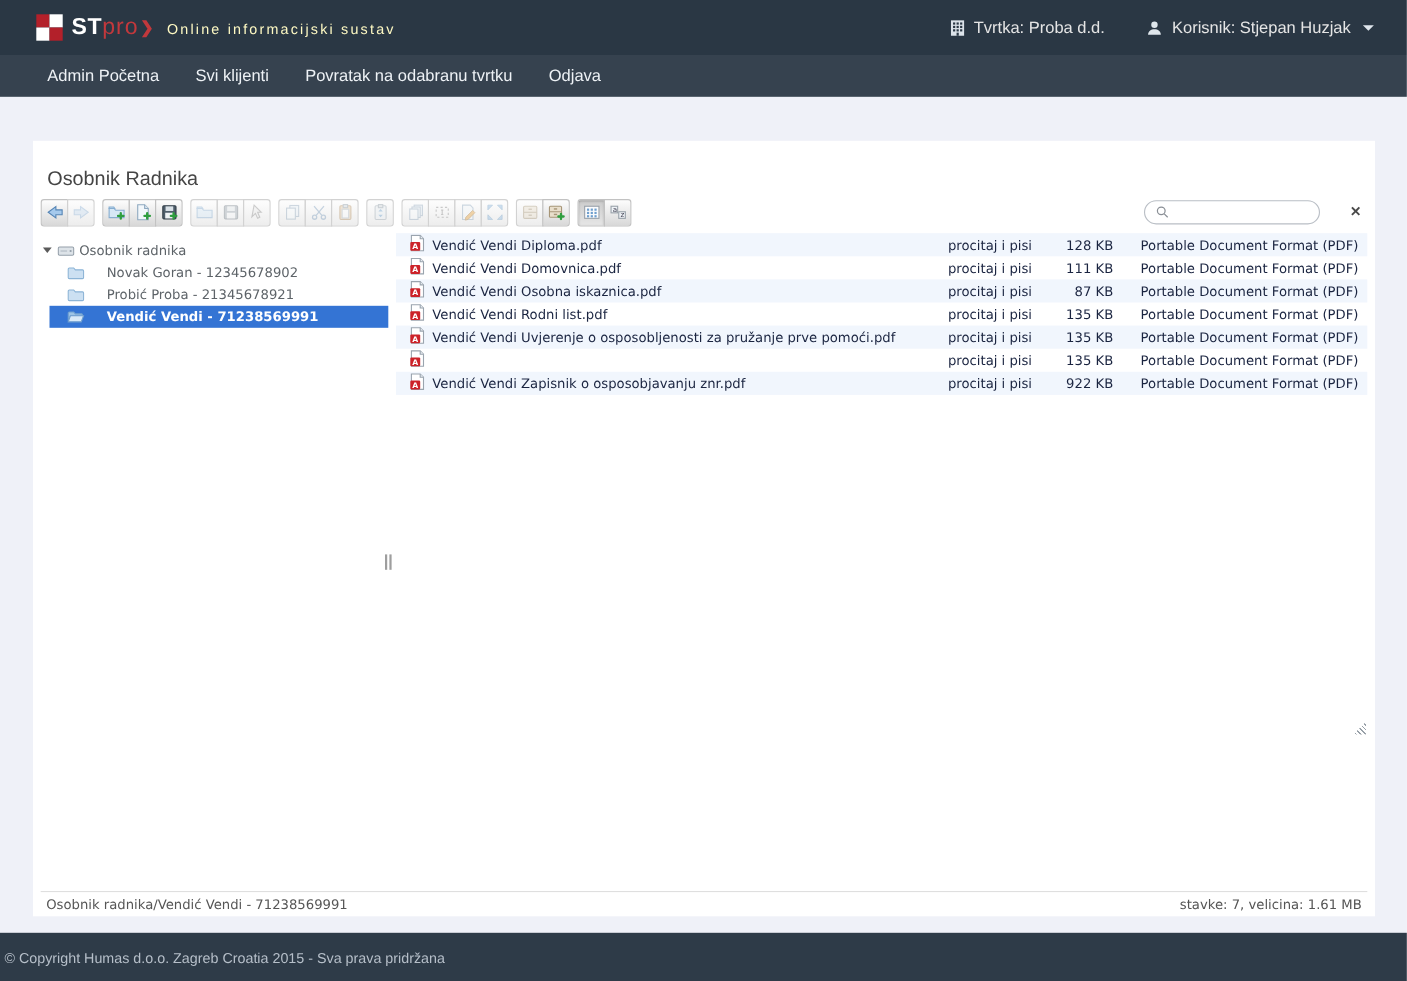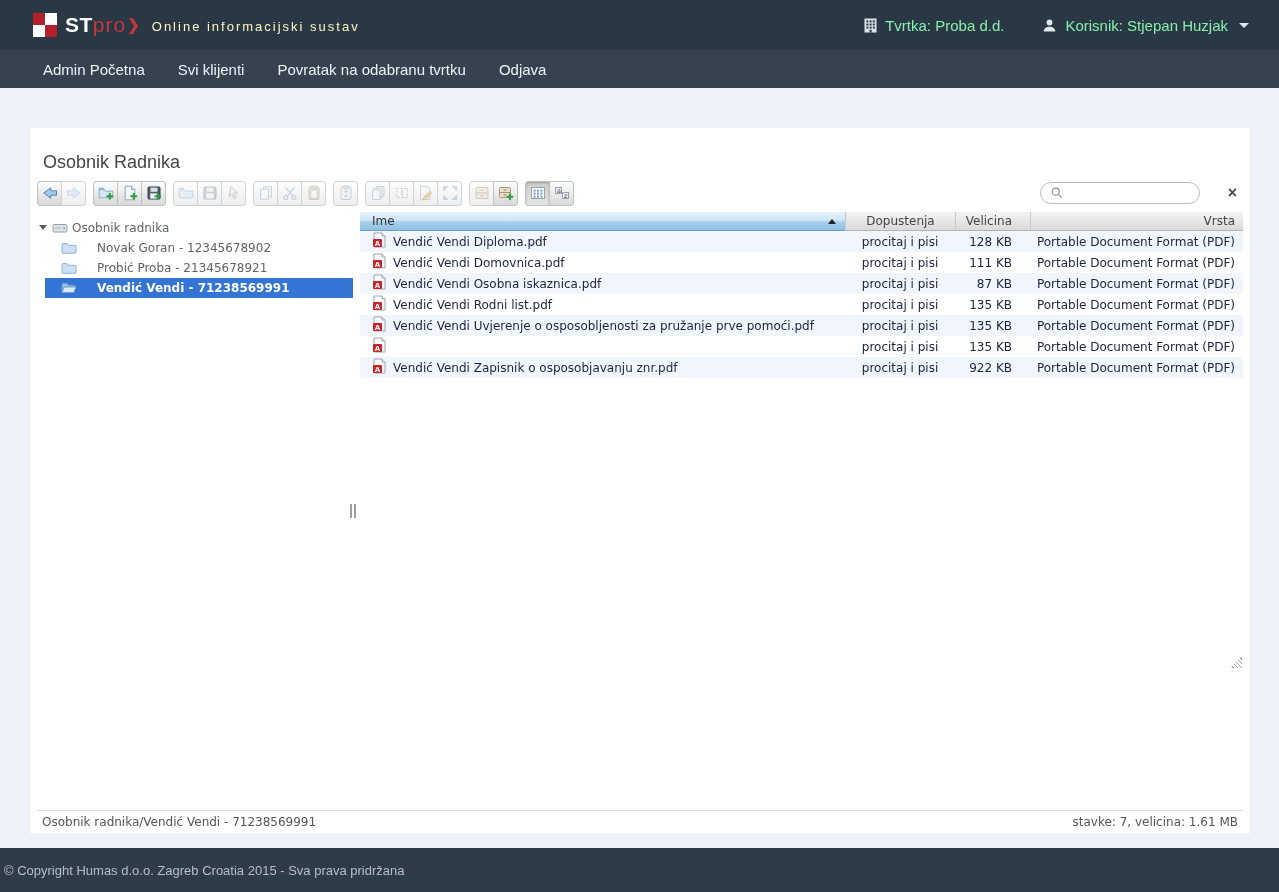--- a/index.html
+++ b/index.html
@@ -18,21 +18,21 @@
   }
   .brand { display:flex; align-items:center; margin-left:33px; }
   .logo-grid { width:24px; height:24px; display:grid; grid-template-columns:12px 12px; grid-template-rows:12px 12px; }
   .logo-grid .sq-r { background:#b3202a; }
   .logo-grid .sq-w { background:#ffffff; }
   .brand-st { color:#ffffff; font-weight:bold; font-size:21px; margin-left:8px; letter-spacing:.5px; }
   .brand-pro { color:#c2383c; font-size:21px; font-weight:300; letter-spacing:1px; }
   .brand-chev { color:#c2383c; font-size:15px; font-weight:bold; margin:0 4px 0 1px; }
   .tagline { color:#fef9c3; font-size:13px; letter-spacing:2px; margin-left:8px; margin-top:2px; }
   .top-right { margin-left:auto; display:flex; align-items:center; gap:38px; margin-right:30px; }
-  .top-chip { display:flex; align-items:center; gap:8px; color:#86efac; font-size:15px; cursor:pointer;text-align:right; }
+  .top-chip { display:flex; align-items:center; gap:8px; color:#e5e5e5; font-size:15px; cursor:pointer;text-align:right; }
   .caret-down { width:0; height:0; border-left:5px solid transparent; border-right:5px solid transparent; border-top:5px solid #dfe6ec; margin-left:3px; }
 
   
   .navbar {
     position:absolute; left:0; top:50px; width:1279px; height:38px;
     background:#36424f; display:flex; align-items:center; gap:33px;
     padding-left:43px; font-size:15px; color:#eef2f6;
   }
   .nav-item { cursor:pointer; white-space:nowrap; }
 
@@ -394,29 +394,20 @@
             <path d="M1 4.6c0-.6.4-1 1-1h4l1.5 1.7H13c.6 0 1 .4 1 1V7H3L1 12z" fill="#9cc3e5" stroke="#6f9fcf"></path>
             <path d="M3 7h12l-2.2 5.6H1z" fill="#d8e9f7" stroke="#6f9fcf"></path>
             </svg>
           <span>Vendić Vendi - 71238569991</span>
         </div>
       </div>
 
       <div class="splitter-grip"></div>
 
       <div class="filelist">
-        <div class="fl-header">
-          <div class="col-name">
-            <span>Ime</span>
-            <span class="sort-arrow"></span>
-          </div>
-          <div class="col-perm hdr-gray">Dopustenja</div>
-          <div class="col-size hdr-gray">Velicina</div>
-          <div class="col-type hdr-gray">Vrsta</div>
-        </div>
 
         <div class="fl-row alt">
           <div class="col-name">
               <span class="pdf-ic"><svg width="15" height="16" viewBox="0 0 15 16">
                   <path d="M2 1h8l3 3v11H2z" fill="#fff" stroke="#9aa4ae"></path>
                   <path d="M10 1v3h3" fill="#e8edf2" stroke="#9aa4ae"></path>
                   <rect x="1" y="7" width="9" height="8" rx="1" fill="#cc2229"></rect>
                   <text x="5.5" y="13.6" font-size="7" fill="#fff" text-anchor="middle" font-weight="bold" font-family="DejaVu Sans">A</text>
                 </svg></span>
               <span>Vendić Vendi Diploma.pdf</span>

